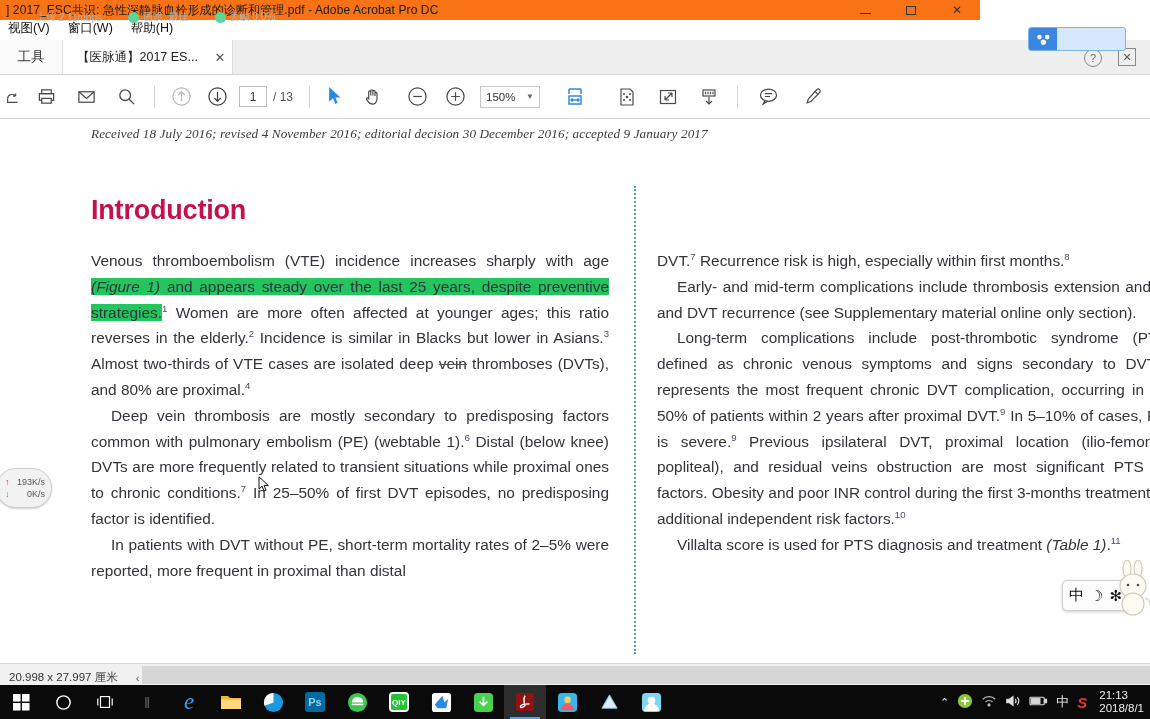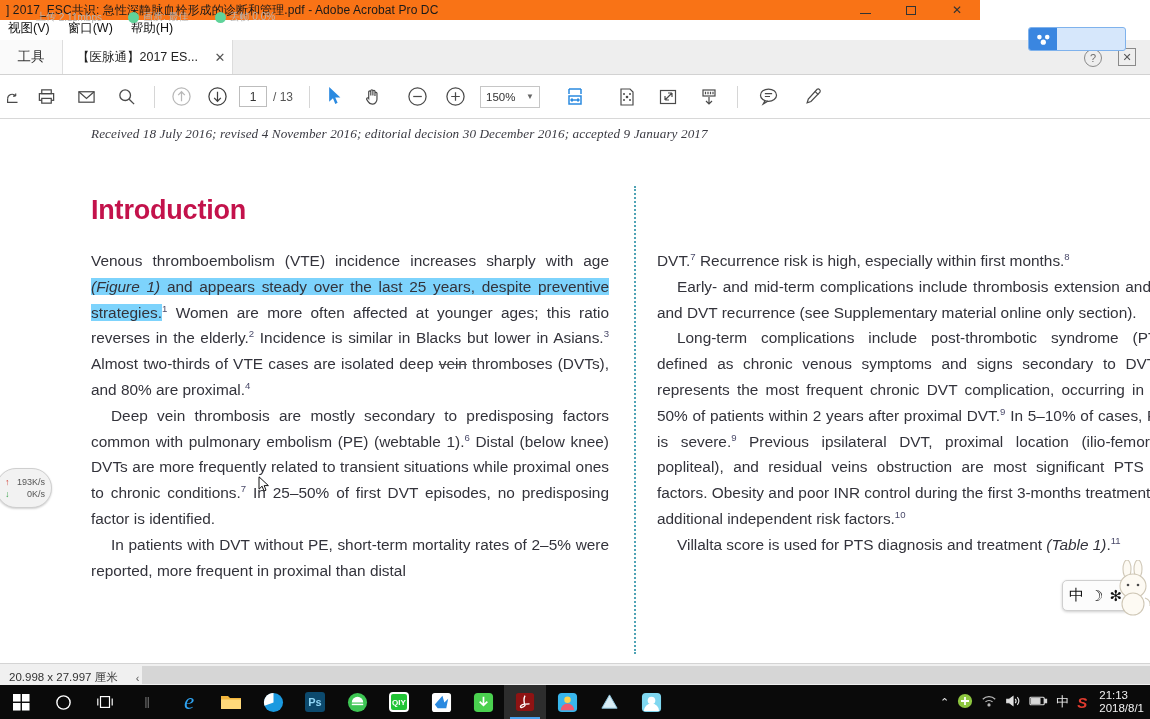--- a/index.html
+++ b/index.html
@@ -158,21 +158,21 @@
     position: absolute; top: 128px;
     font-size: 15.4px; line-height: 25.8px;
     color: #33333b;
     text-align: justify;
   }
   .col p { margin: 0; }
   .col p + p { text-indent: 20px; }
   .col-left  { left: 91px;  width: 518px; }
   .col-right { left: 657px; width: 520px; }
   .col sup { font-size: 9.6px; vertical-align: super; line-height: 0; color: #4a4a6a; }
-  .hl { background: #7dd3fc; }
+  .hl { background: #22c55e; }
   .strike { text-decoration: line-through; text-decoration-color: #555; }
   .divider {
     position: absolute; left: 634px; top: 66px;
     width: 0; height: 468px;
     border-left: 2px dotted #4fa3b5;
   }
   .cursor-arrow {
     position: absolute; left: 258px; top: 356px;
     width: 12px; height: 18px;
   }
@@ -520,21 +520,21 @@
         <path d="M1 6.5 L21 6.5 L21 16 L1 16 Z" fill="#ffd97a"></path>
       </svg>
     </div>
     <div class="tsk">
       <svg width="21" height="21" viewBox="0 0 22 22">
         <circle cx="11" cy="11" r="10" fill="#1b9ae0"></circle>
         <path d="M11 1 a10 10 0 0 0 -9.4 13.4 L11 11 Z" fill="#ffffff"></path>
       </svg>
     </div>
     <div class="tsk">
-      <span class="ico-sq" style="background:#0c4a6e;color:#8ed5f5;font-size:11px;font-weight:bold;">Ps</span>
+      <span class="ico-sq" style="background:#0369a1;color:#8ed5f5;font-size:11px;font-weight:bold;">Ps</span>
     </div>
     <div class="tsk">
       <svg width="21" height="21" viewBox="0 0 22 22">
         <circle cx="11" cy="11" r="10" fill="#3dc553"></circle>
         <path d="M5 11 a6 6 0 0 1 12 0 z" fill="#ffffff"></path>
           <path d="M5 13 L17 13" stroke="#fff" stroke-width="1.6"></path>
       </svg>
     </div>
     <div class="tsk">
       <span class="ico-sq" style="background:#22c436;color:#fff;font-size:8px;font-weight:bold;border:2px solid #fff;border-radius:4px;">QIY</span>

